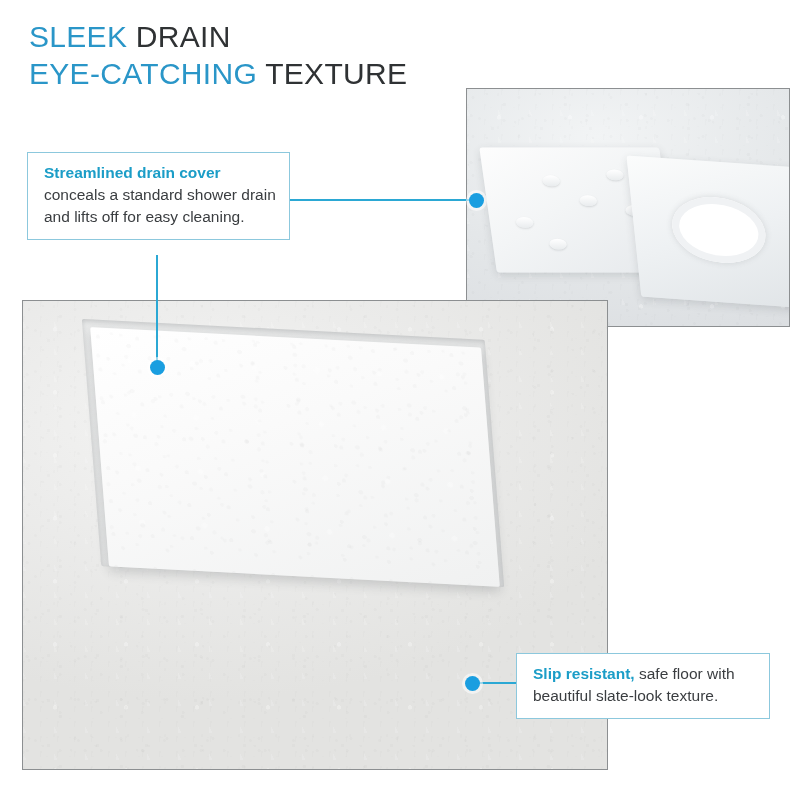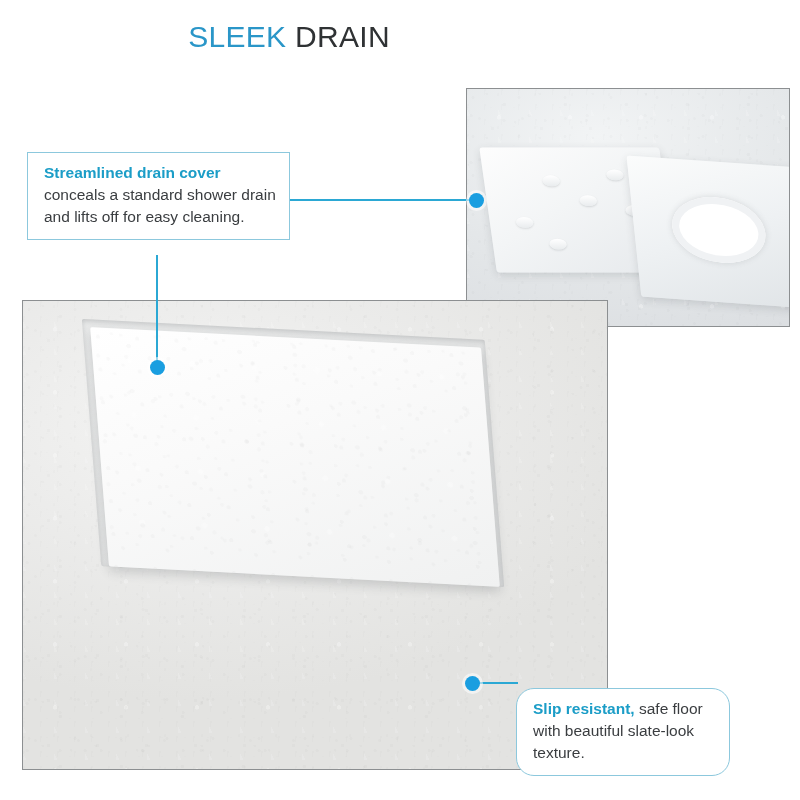--- a/index.html
+++ b/index.html
@@ -22,21 +22,20 @@
     left: 29px;
     top: 18px;
     width: 520px;
   }
   .headline-line {
     font-size: 30px;
     line-height: 37px;
     font-weight: 400;
     letter-spacing: 0.3px;
     white-space: nowrap;
-    text-align: center;
   }
   .hl-accent { color: #2a96c8; }
   .hl-dark   { color: #2f3234; }
 
   
   .photo {
     position: absolute;
     box-sizing: border-box;
     border: 1px solid #8c8f91;
     overflow: hidden;
@@ -190,23 +189,22 @@
     font-weight: bold;
   }
 
   .callout-drain {
     left: 27px;
     top: 152px;
     width: 263px;
   }
   .callout-slip {
     left: 516px;
-    top: 688px;
-    width: 214px;
-    border-radius: 18px;
+    top: 653px;
+    width: 254px;
   }
 
   
   .conn {
     position: absolute;
     background: #2ba8d4;
   }
   .conn-h { height: 2px; }
   .conn-v { width: 2px; }
 
@@ -225,20 +223,23 @@
   .dot-drain { left: 469px; top: 193px; }
   .dot-floor { left: 150px; top: 360px; }
   .dot-slip  { left: 465px; top: 676px; }
 </style>
 </head>
 <body>
 
 <div class="headline">
   <div class="headline-line">
     <span class="hl-accent">SLEEK</span><span class="hl-dark"> DRAIN</span>
+  </div>
+  <div class="headline-line">
+    <span class="hl-accent">EYE-CATCHING</span><span class="hl-dark"> TEXTURE</span>
   </div>
 </div>
 
 <div class="photo photo-drain">
   <div class="tex"></div>
   <div class="tex-soft"></div>
 
   <div class="dr-plate dr-cover">
     <div class="dr-nub" style="left:26px;  top:70px;"></div>
     <div class="dr-nub" style="left:56px;  top:92px;"></div>

